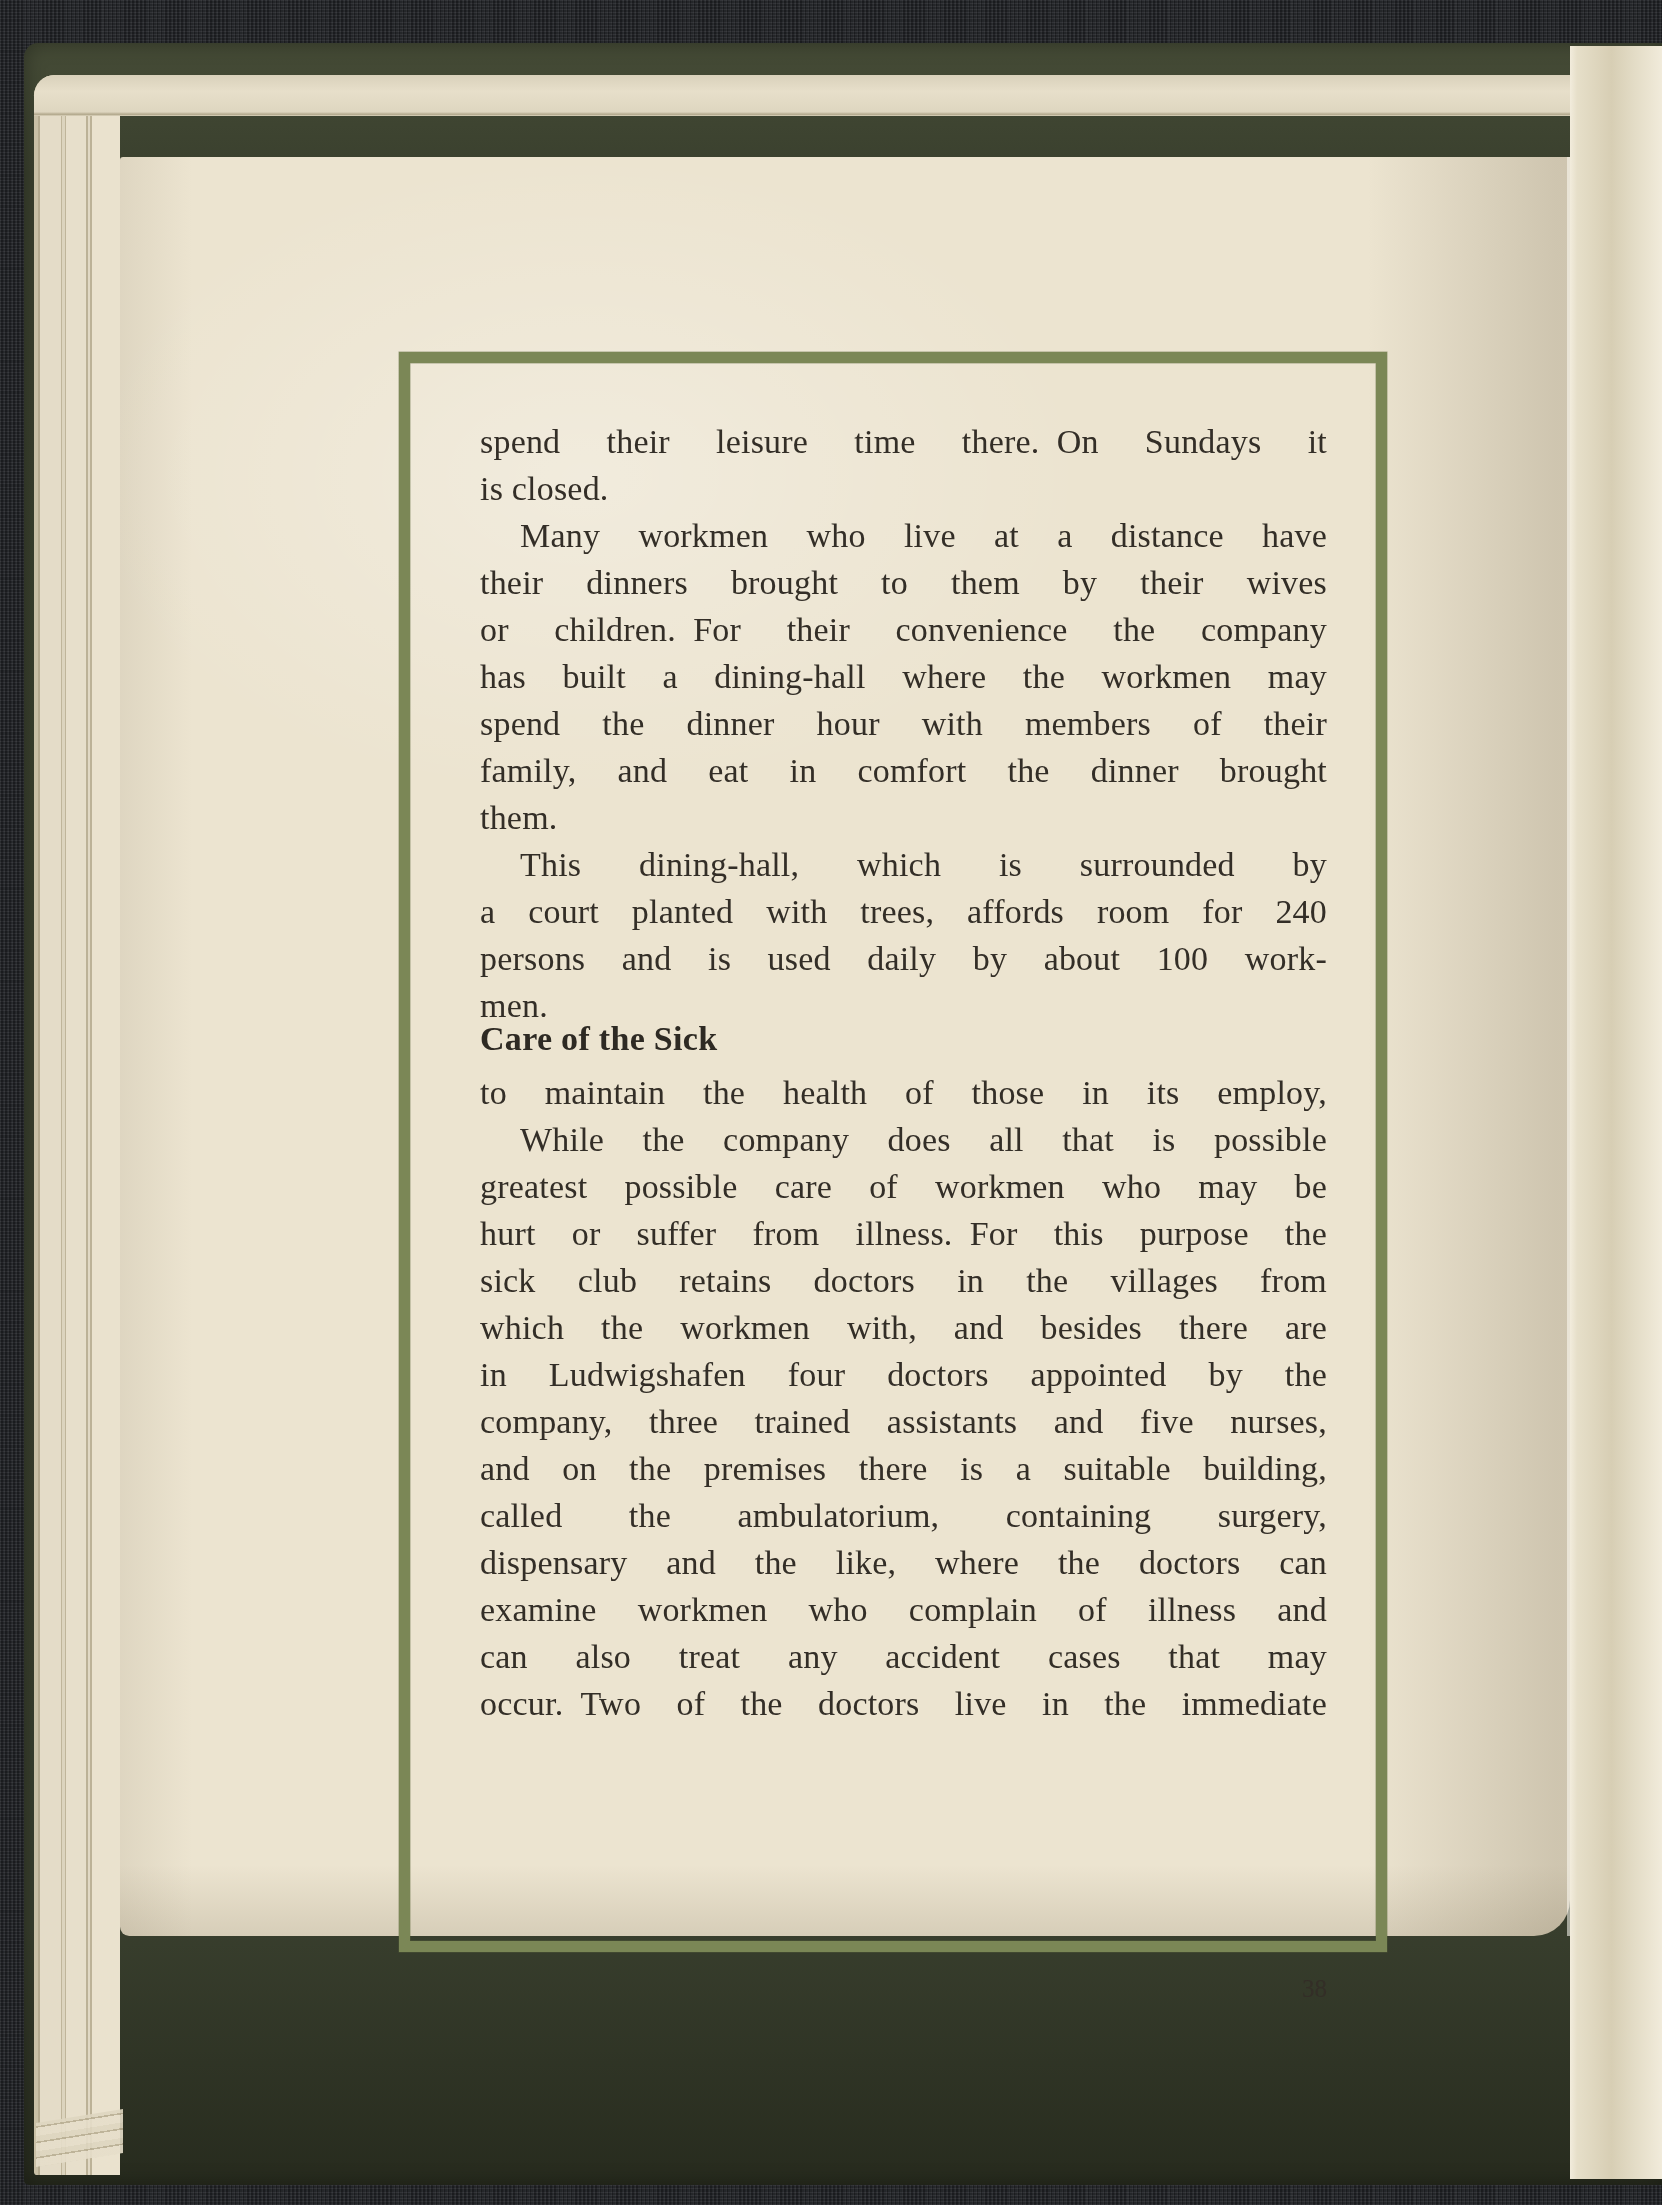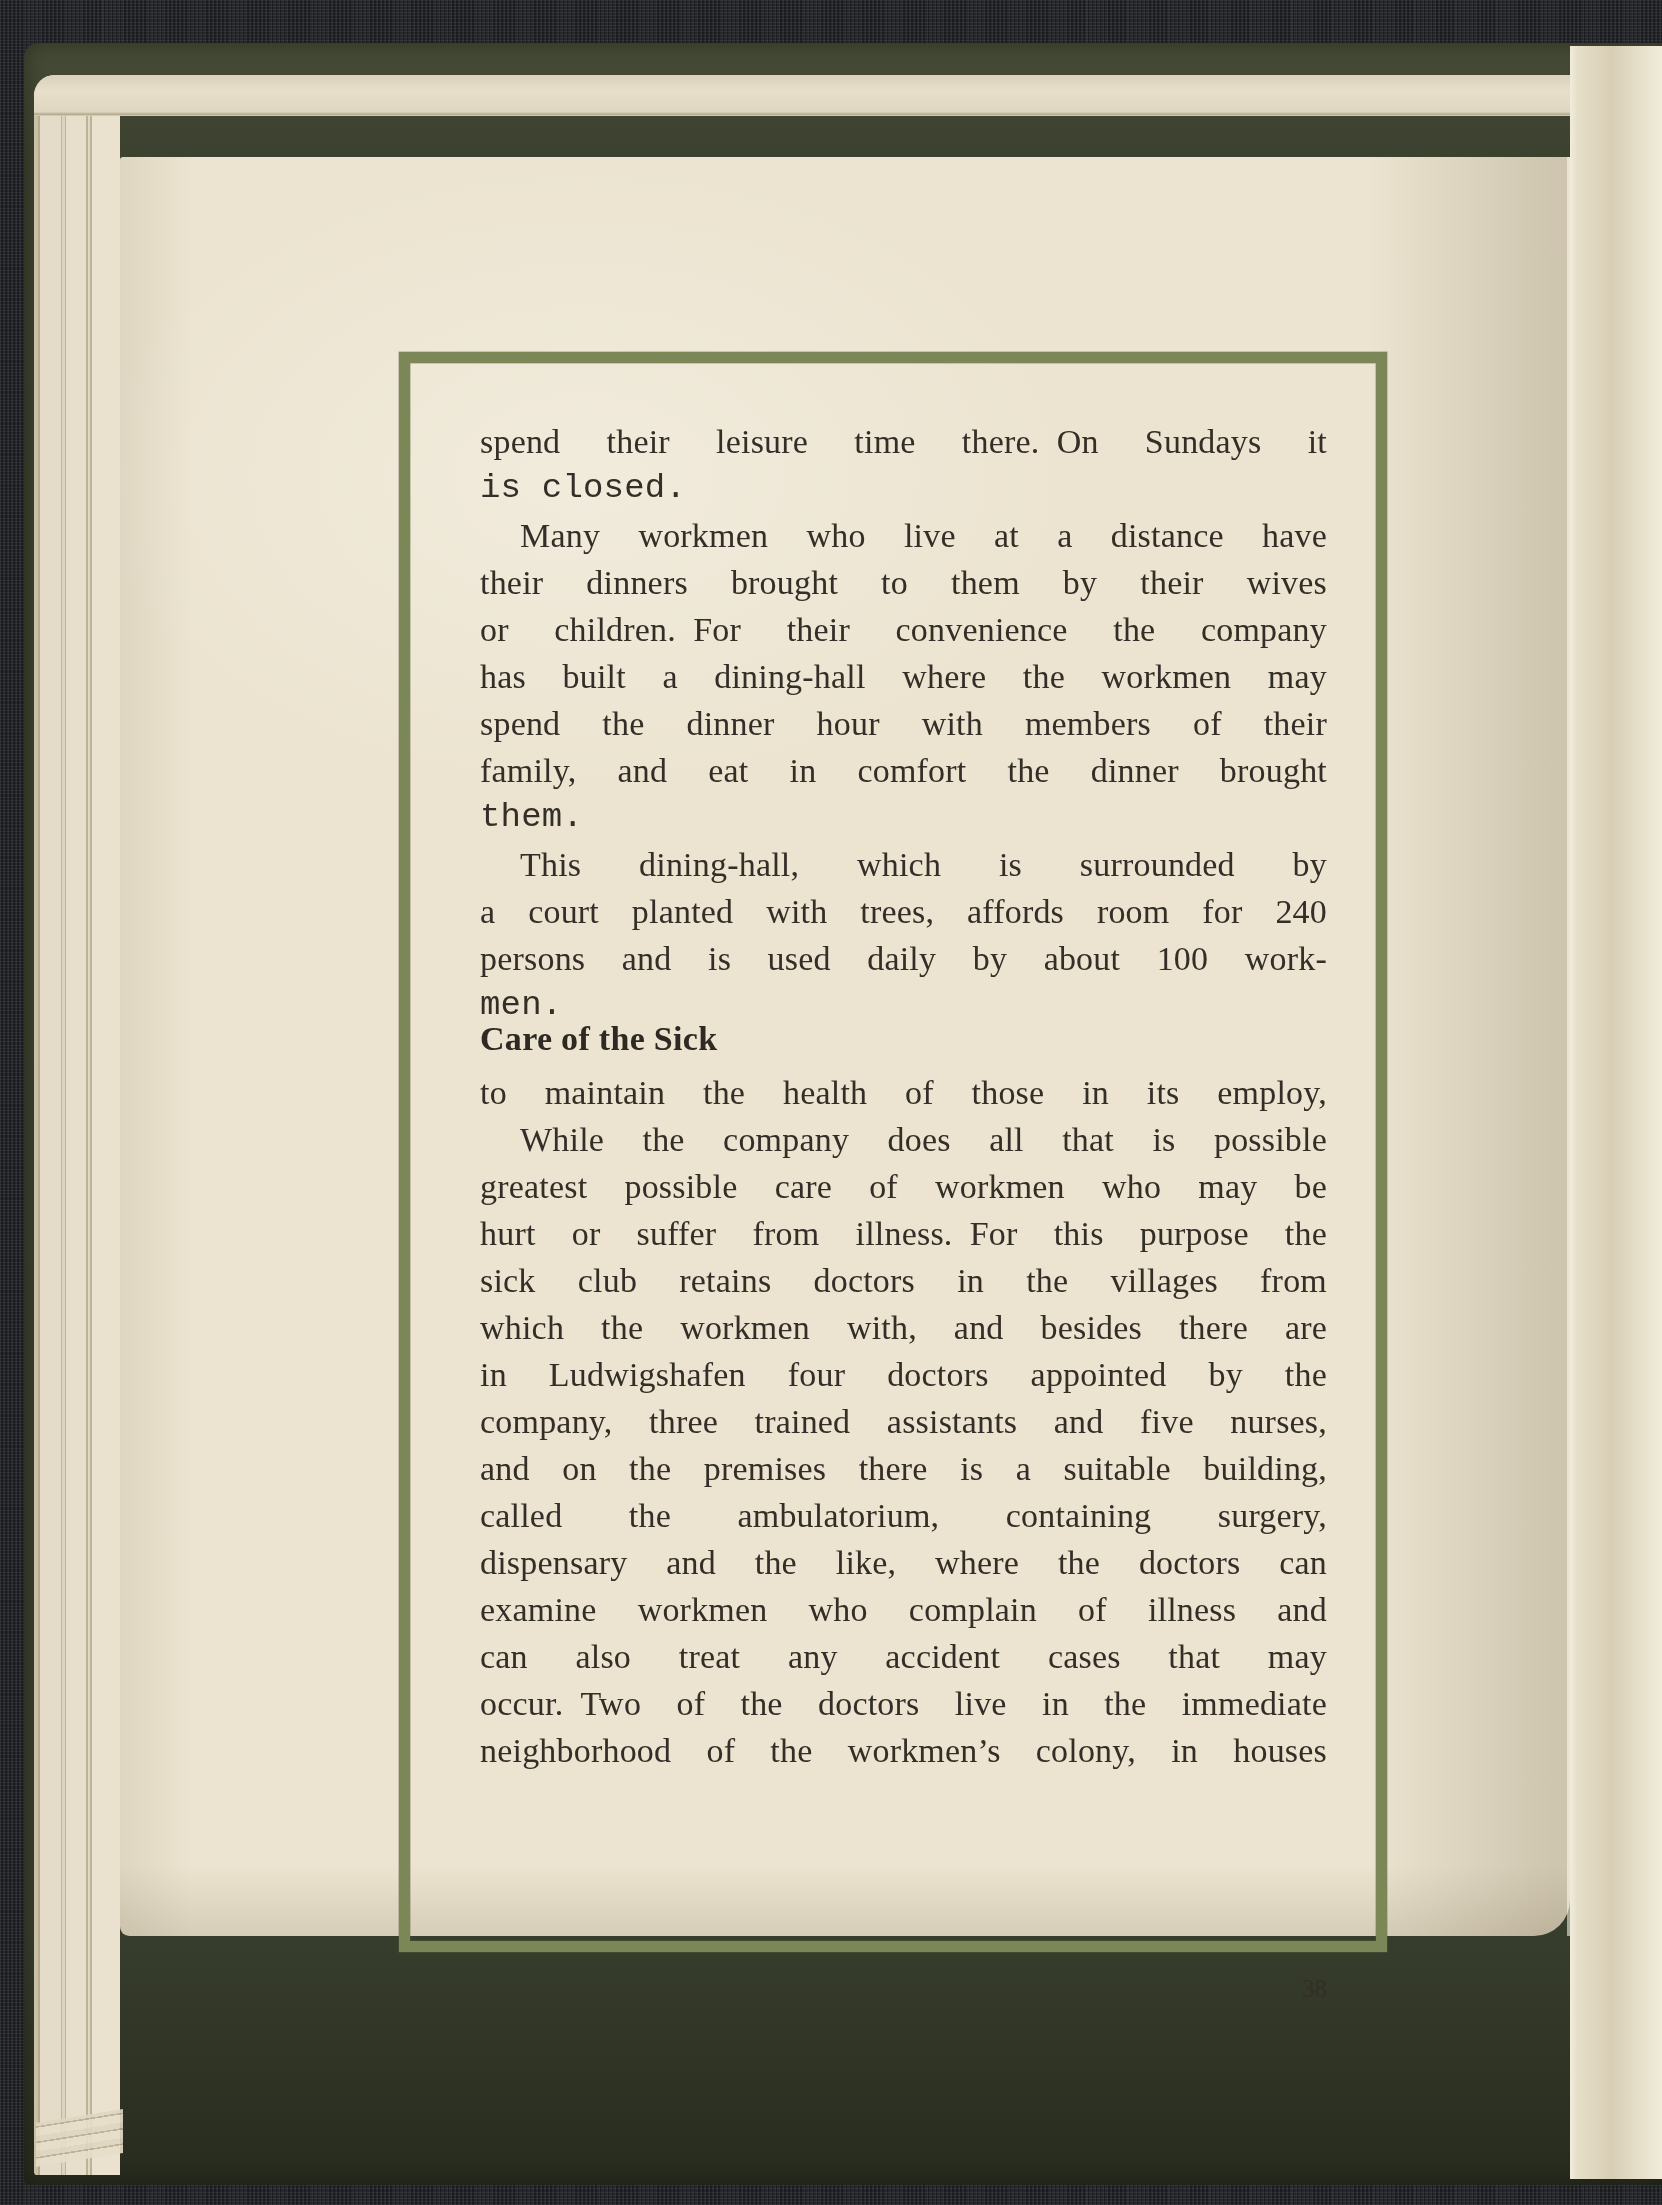--- a/index.html
+++ b/index.html
@@ -79,21 +79,21 @@
     border:11.3px solid #7b8756;
     box-shadow:0 0 0 0.5px rgba(95,106,62,0.55), inset 0 0 0 0.5px rgba(95,106,62,0.55);
   }
   
   .text{
     position:absolute;left:360px;top:261px;width:847px;
     font-size:34px;line-height:47px;letter-spacing:0.2px;
     color:#332e27;
   }
   .ln{height:47px;overflow:hidden;text-align:justify;text-align-last:justify;}
-  .ln.last{text-align-last:left;font-family:Liberation Mono, monospace;}
+  .ln.last{text-align-last:left;}
   .ln.ind{text-indent:40px;}
   .hd{
     height:47px;overflow:hidden;font-weight:bold;
     margin:-14.4px 0 7.2px 0;letter-spacing:0.3px;color:#2e2a23;
   }
   .pagenum{
     position:absolute;left:1053px;top:1818px;width:154px;
     text-align:right;font-size:25px;color:#332e27;
   }
 </style>
@@ -134,18 +134,17 @@
     <div class="ln">sick club retains doctors in the villages from</div>
     <div class="ln">which the workmen with, and besides there are</div>
     <div class="ln">in Ludwigshafen four doctors appointed by the</div>
     <div class="ln">company, three trained assistants and five nurses,</div>
     <div class="ln">and on the premises there is a suitable building,</div>
     <div class="ln">called the ambulatorium, containing surgery,</div>
     <div class="ln">dispensary and the like, where the doctors can</div>
     <div class="ln">examine workmen who complain of illness and</div>
     <div class="ln">can also treat any accident cases that may</div>
     <div class="ln">occur. Two of the doctors live in the immediate</div>
-    <div class="ln">neighborhood of the workmen’s colony, in houses</div>
   </div>
 
   <div class="pagenum">38</div>
 </div>
 
 
 </body></html>

